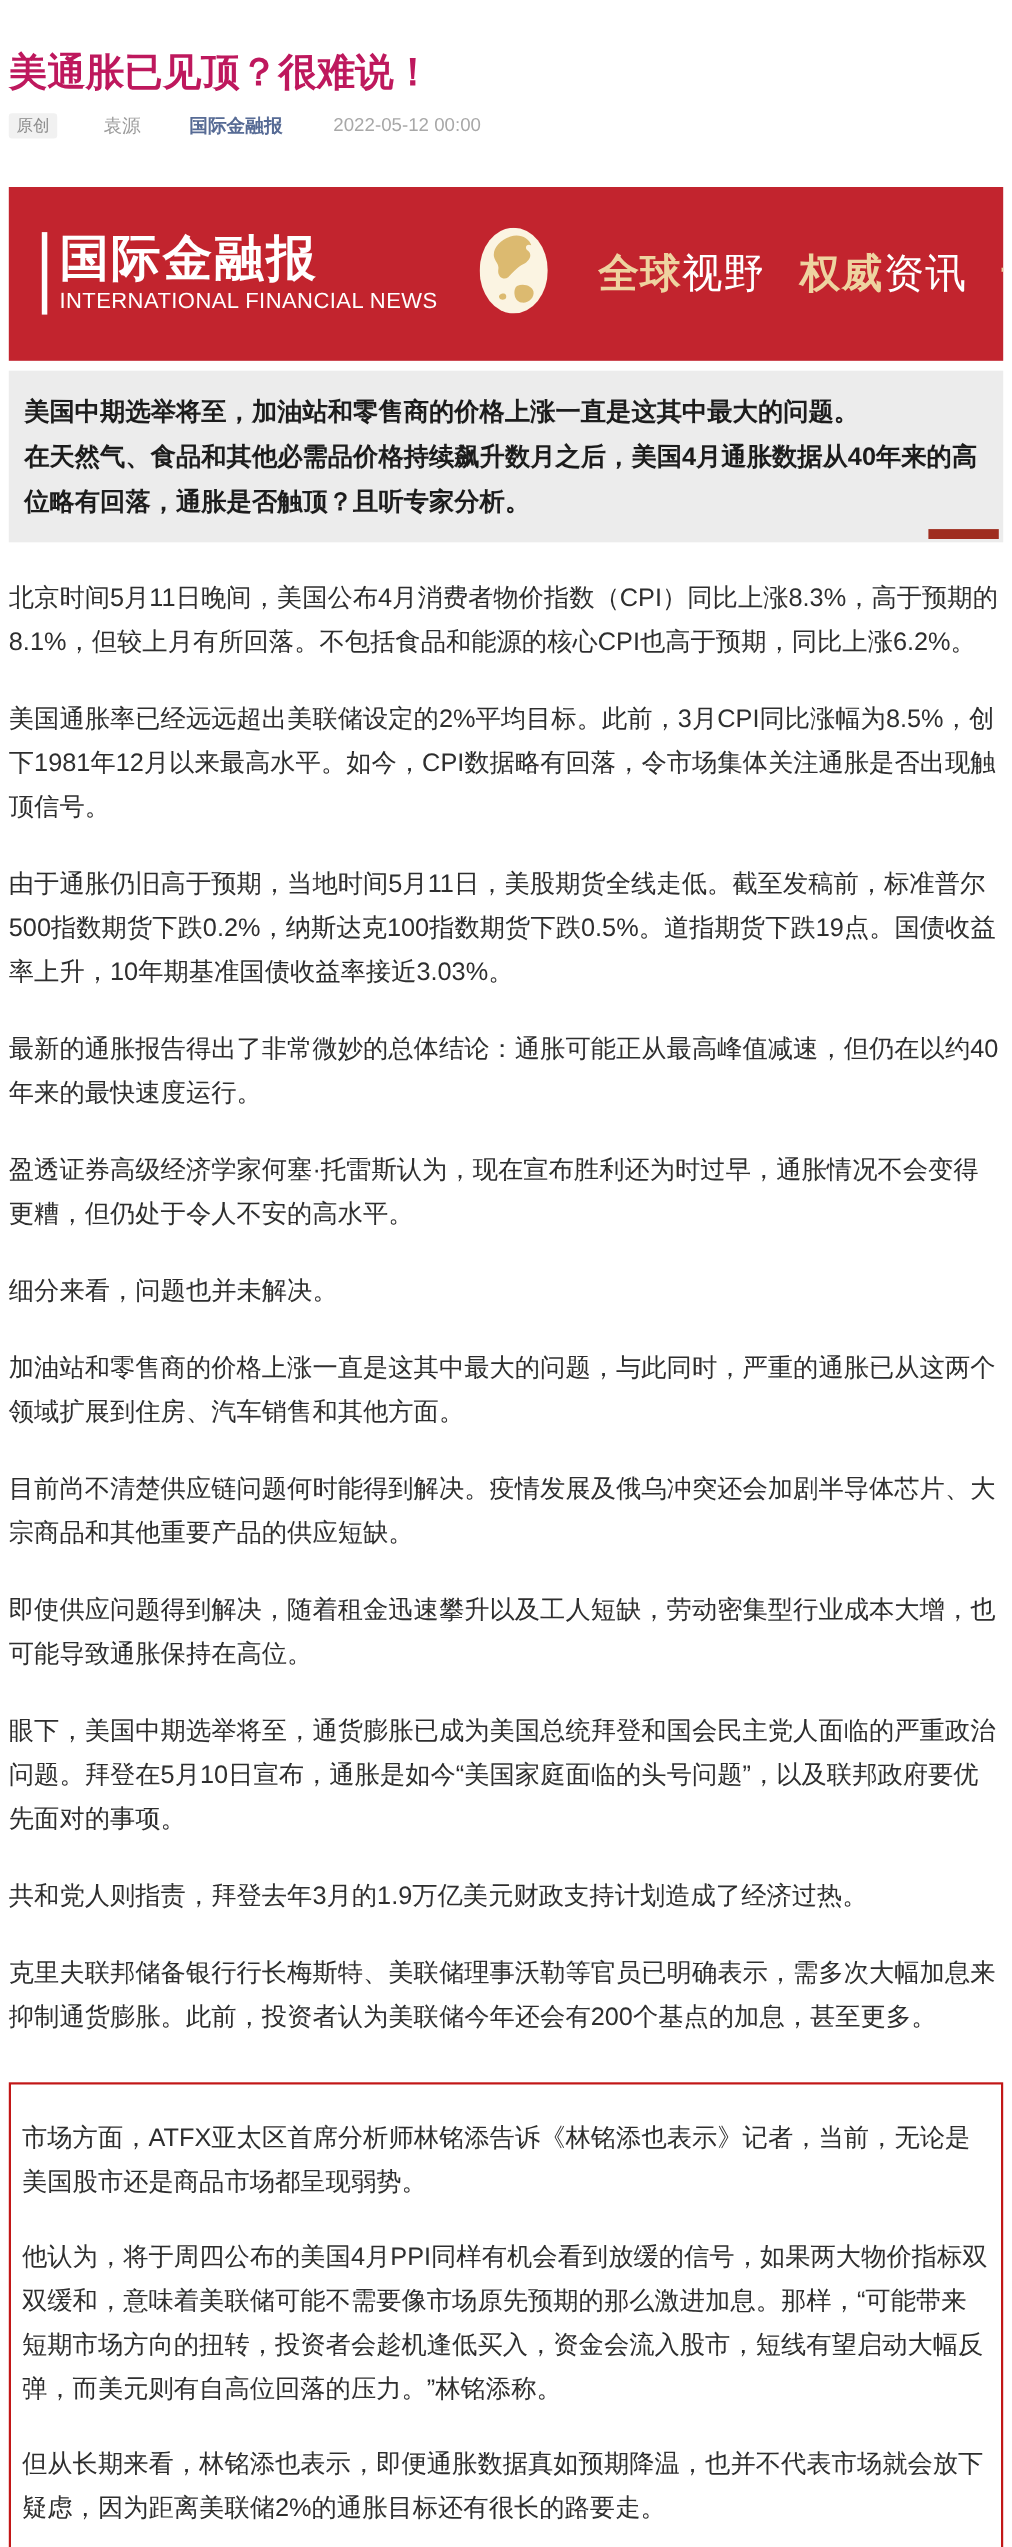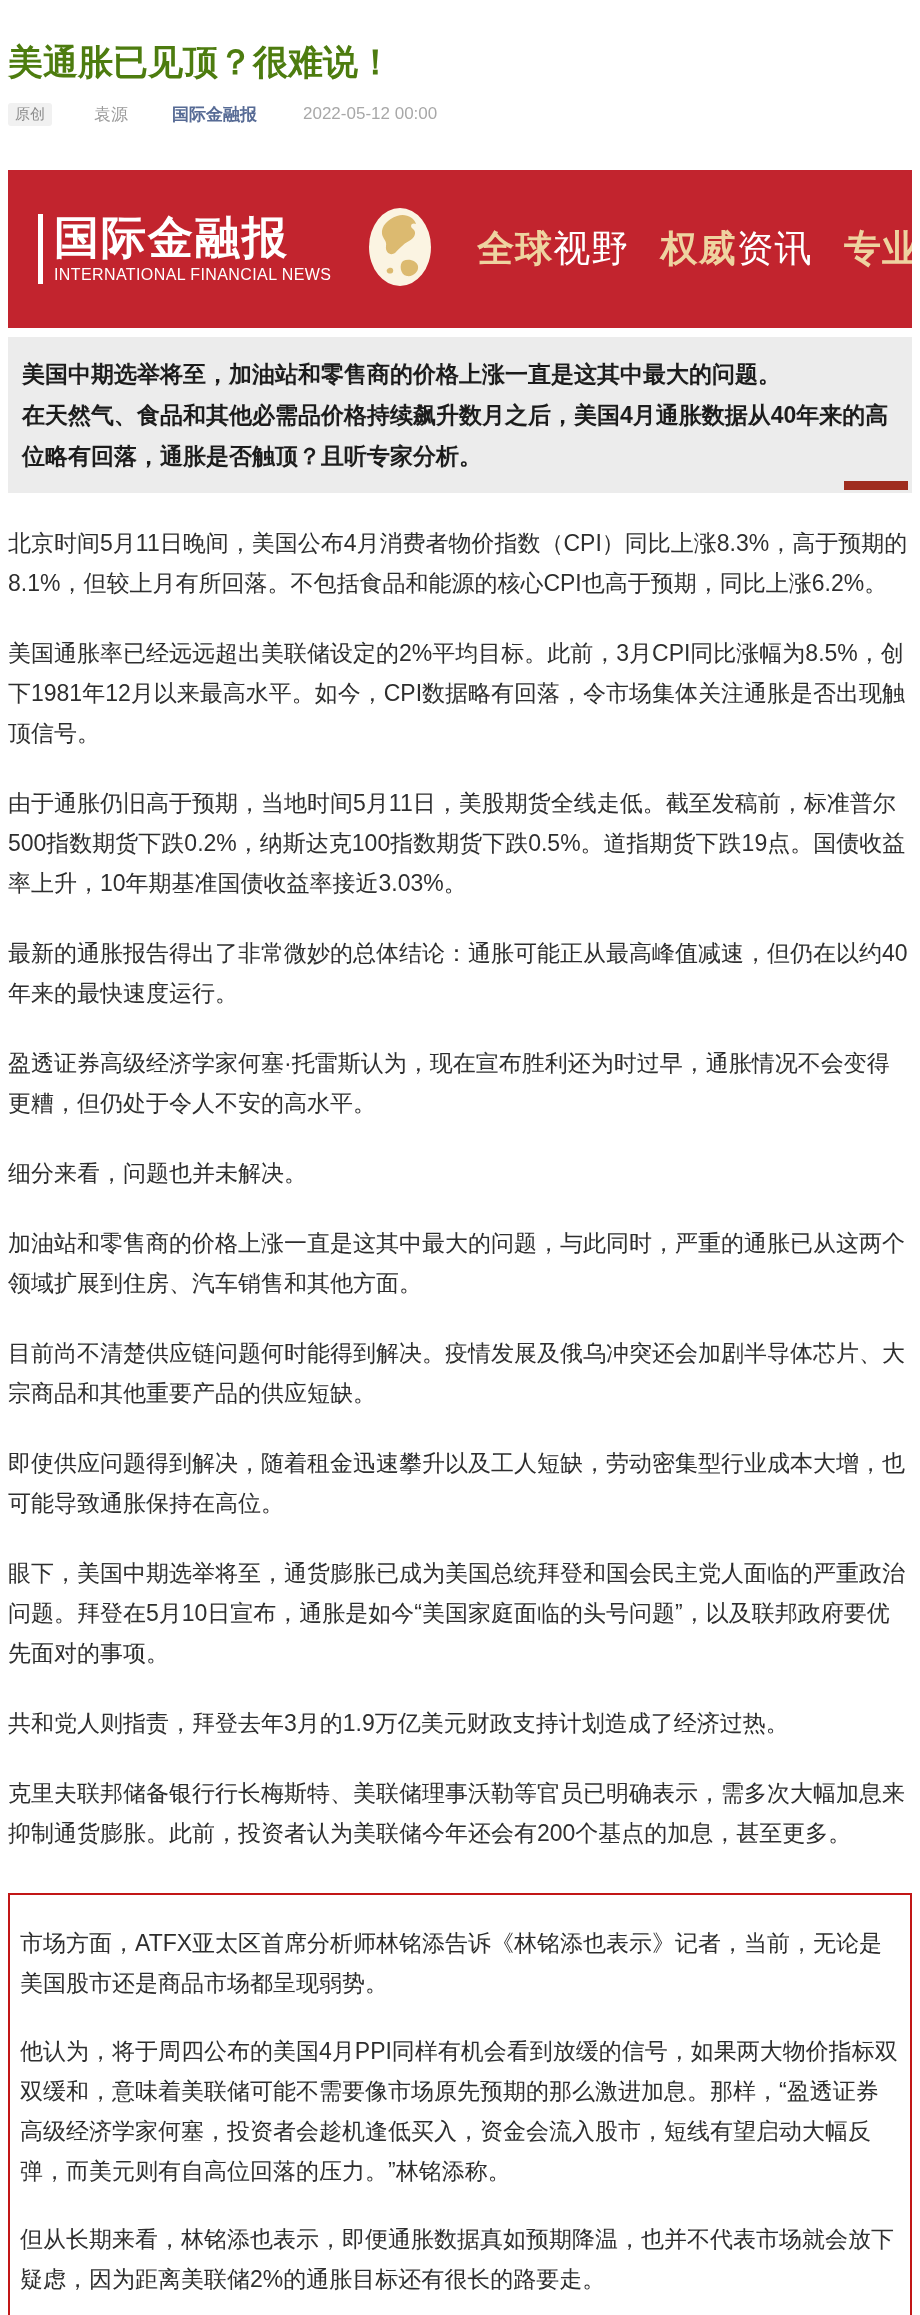--- a/index.html
+++ b/index.html
@@ -14,22 +14,21 @@
     padding: 0 8px;
     box-sizing: border-box;
     background: #ffffff;
   }
   
   .title {
     margin: 44px 0 0 0;
     font-size: 35px;
     line-height: 1.25;
     font-weight: 700;
-    color: #4d7c0f;
-    font-family: Liberation Mono, monospace;
+    color: #be185d;
   }
   .byline {
     margin-top: 15px;
     display: flex;
     align-items: center;
     font-size: 17px;
     color: #9b9b9b;
     gap: 28px;
   }
   .byline .badge {
@@ -65,21 +64,21 @@
     color: #ffffff;
   }
   .logo-cn {
     font-size: 45px;
     font-weight: 700;
     letter-spacing: 2px;
     line-height: 1.05;
     white-space: nowrap;
   }
   .logo-en {
-    font-size: 16px;
+    font-size: 20px;
     letter-spacing: 0.4px;
     margin-top: 5px;
     white-space: nowrap;
   }
   .globe { margin-left: 38px; flex: 0 0 auto; }
   .slogan {
     margin-left: 46px;
     font-size: 37px;
     white-space: nowrap;
     letter-spacing: 1px;
@@ -174,17 +173,17 @@
     <p>加油站和零售商的价格上涨一直是这其中最大的问题，与此同时，严重的通胀已从这两个领域扩展到住房、汽车销售和其他方面。</p>
     <p>目前尚不清楚供应链问题何时能得到解决。疫情发展及俄乌冲突还会加剧半导体芯片、大宗商品和其他重要产品的供应短缺。</p>
     <p>即使供应问题得到解决，随着租金迅速攀升以及工人短缺，劳动密集型行业成本大增，也可能导致通胀保持在高位。</p>
     <p>眼下，美国中期选举将至，通货膨胀已成为美国总统拜登和国会民主党人面临的严重政治问题。拜登在5月10日宣布，通胀是如今“美国家庭面临的头号问题”，以及联邦政府要优先面对的事项。</p>
     <p>共和党人则指责，拜登去年3月的1.9万亿美元财政支持计划造成了经济过热。</p>
     <p>克里夫联邦储备银行行长梅斯特、美联储理事沃勒等官员已明确表示，需多次大幅加息来抑制通货膨胀。此前，投资者认为美联储今年还会有200个基点的加息，甚至更多。</p>
   </div>
 
   <div class="highlight">
     <p>市场方面，ATFX亚太区首席分析师林铭添告诉《林铭添也表示》记者，当前，无论是美国股市还是商品市场都呈现弱势。</p>
-    <p>他认为，将于周四公布的美国4月PPI同样有机会看到放缓的信号，如果两大物价指标双双缓和，意味着美联储可能不需要像市场原先预期的那么激进加息。那样，“盈透证券高级经济学家何塞，投资者会趁机逢低买入，资金会流入股市，短线有望启动大幅反弹，而美元则有自高位回落的压力。”林铭添称。</p>
+    <p>他认为，将于周四公布的美国4月PPI同样有机会看到放缓的信号，如果两大物价指标双双缓和，意味着美联储可能不需要像市场原先预期的那么激进加息。那样，“可能带来短期市场方向的扭转，投资者会趁机逢低买入，资金会流入股市，短线有望启动大幅反弹，而美元则有自高位回落的压力。”林铭添称。</p>
     <p>但从长期来看，林铭添也表示，即便通胀数据真如预期降温，也并不代表市场就会放下疑虑，因为距离美联储2%的通胀目标还有很长的路要走。</p>
   </div>
 
 </div>
 
 </body></html>

